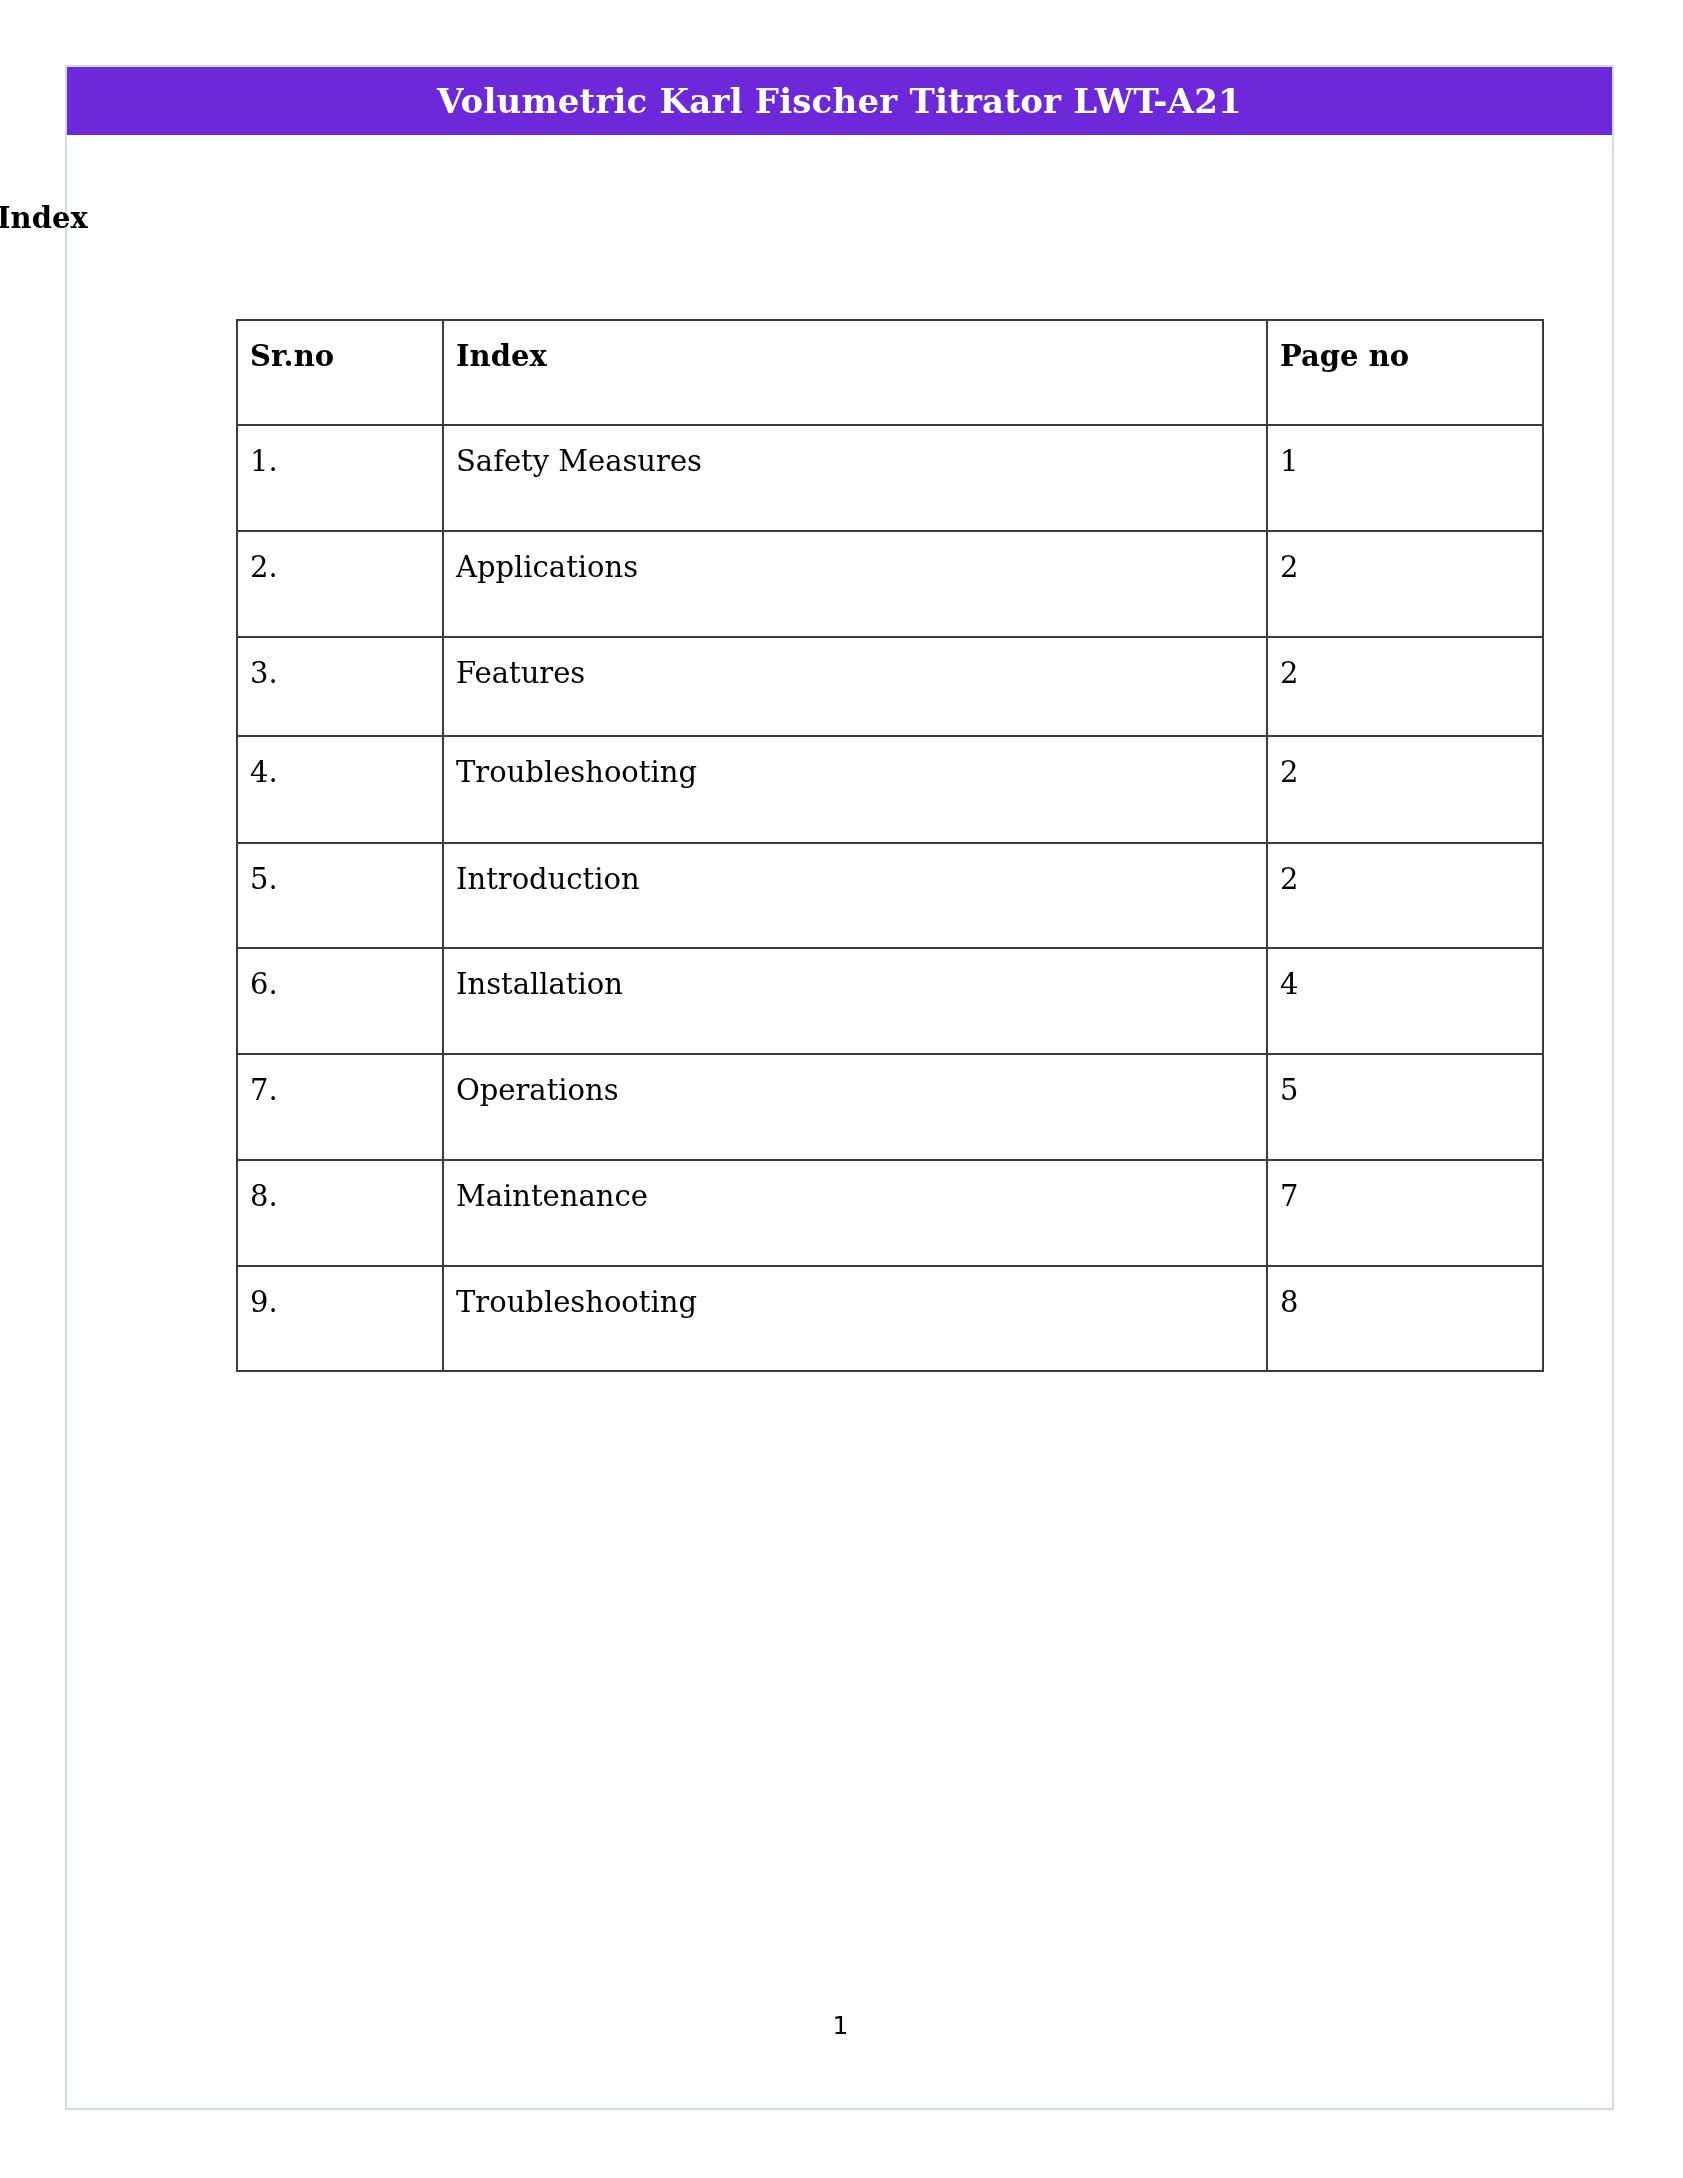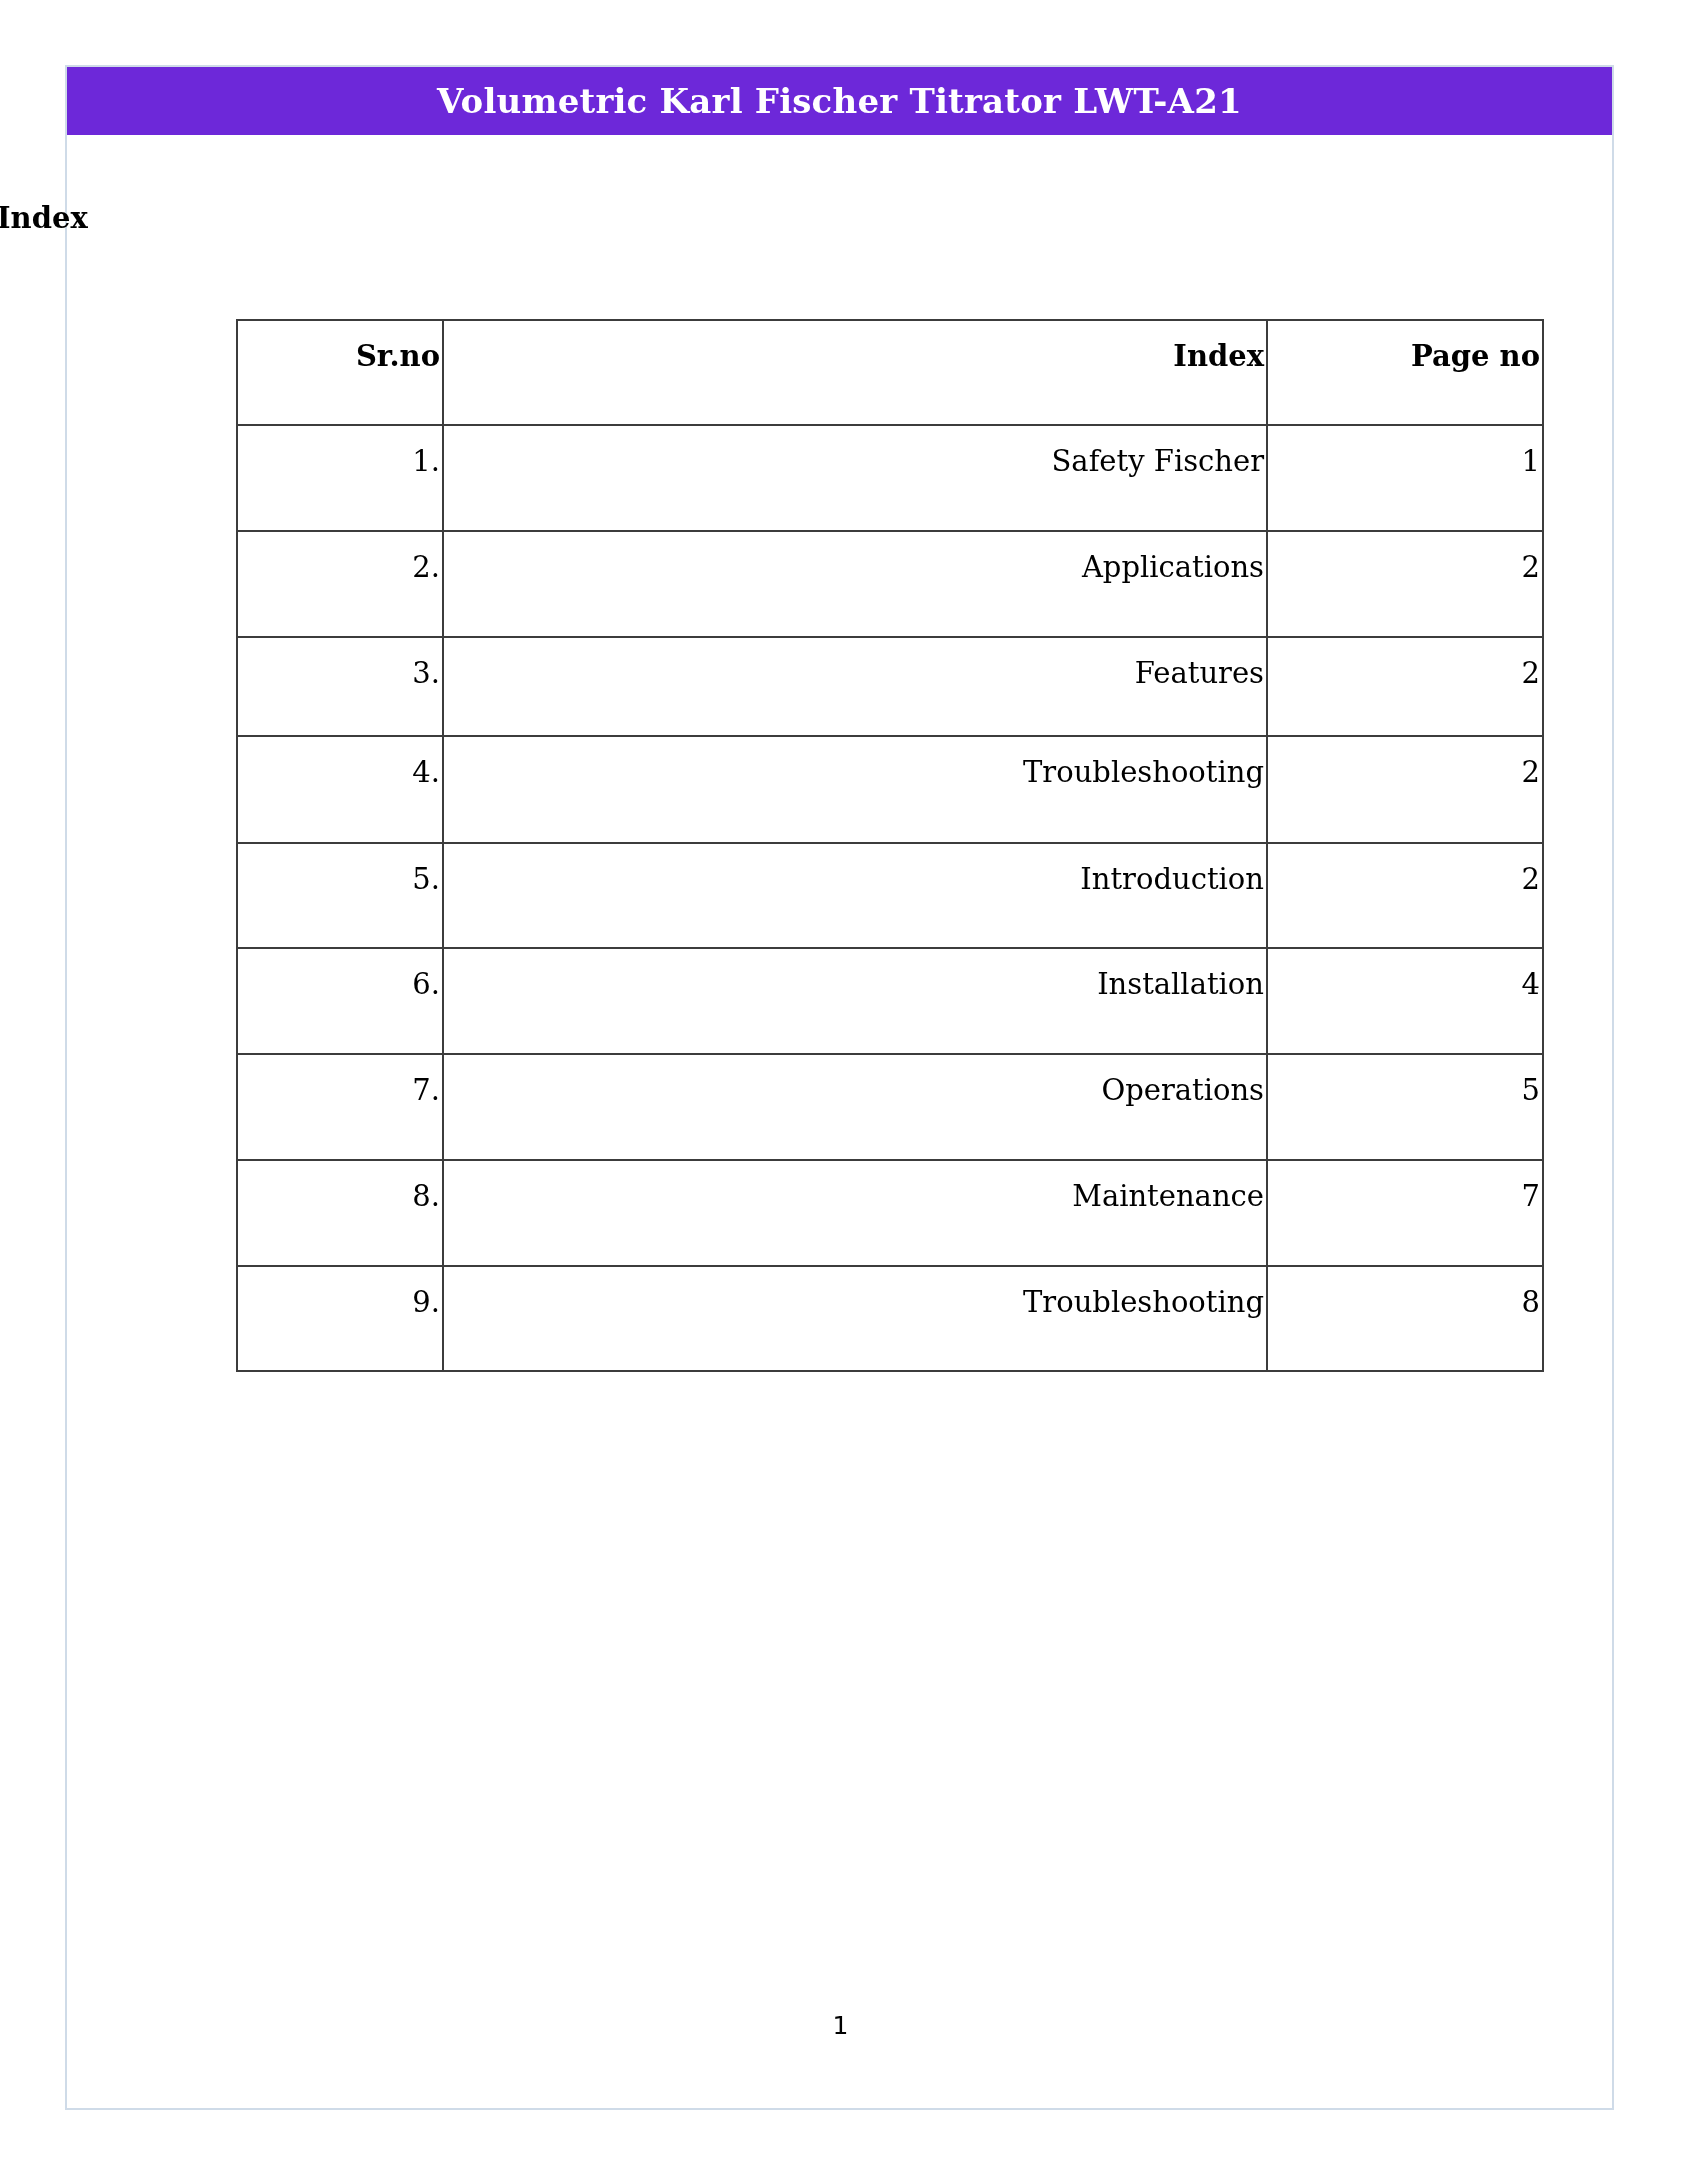--- a/index.html
+++ b/index.html
@@ -57,22 +57,22 @@
       position: absolute;
       left: 236px;
       top: 319px;
       width: 1306px;
       border-collapse: collapse;
       table-layout: fixed;
     }
     table.index-table td, table.index-table th {
       border: 2px solid #3c3c3c;
       vertical-align: top;
-      text-align: right;
-      padding: 2px;
+      text-align: left;
+      padding: 12px;
       box-sizing: border-box;
     }
     table.index-table th {
       font-weight: bold;
       font-size: 29px;
       padding-top: 18px;
       height: 105px;
     }
     table.index-table td {
       font-size: 29px;
@@ -117,21 +117,21 @@
   <thead>
     <tr>
       <th>Sr.no</th>
       <th>Index</th>
       <th>Page no</th>
     </tr>
   </thead>
   <tbody>
     <tr style="height:106px">
       <td class="srno-cell">1.</td>
-      <td>Safety Fischer</td>
+      <td>Safety Measures</td>
       <td>1</td>
     </tr>
     <tr style="height:106px">
       <td class="srno-cell">2.</td>
       <td>Applications</td>
       <td>2</td>
     </tr>
     <tr style="height:99px">
       <td class="srno-cell">3.</td>
       <td>Features</td>

